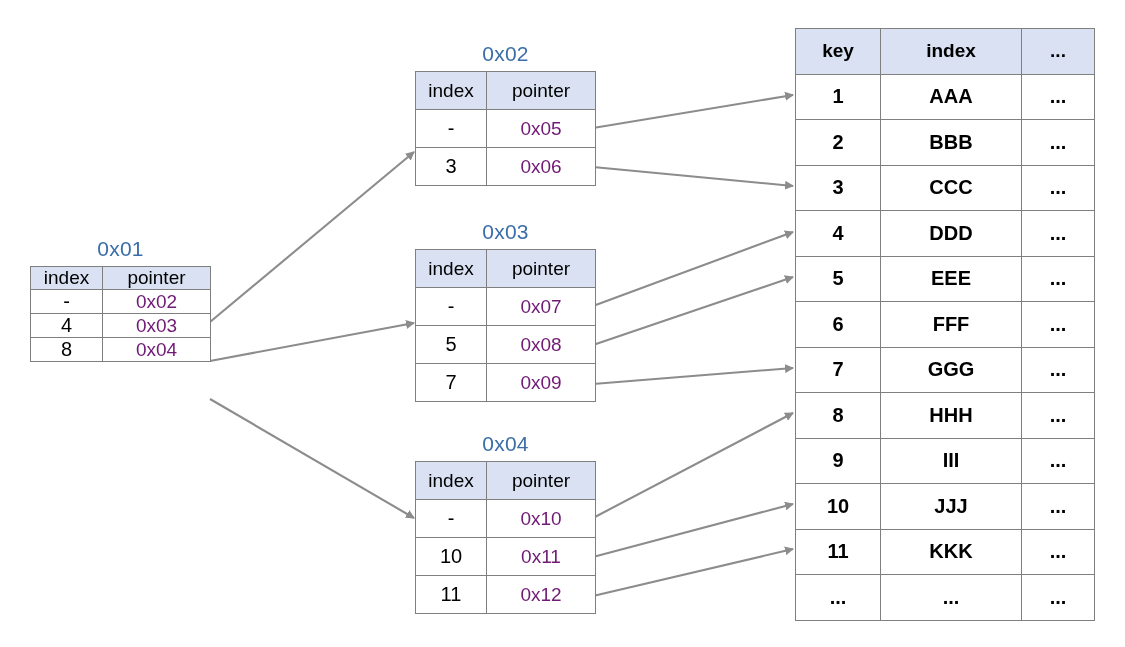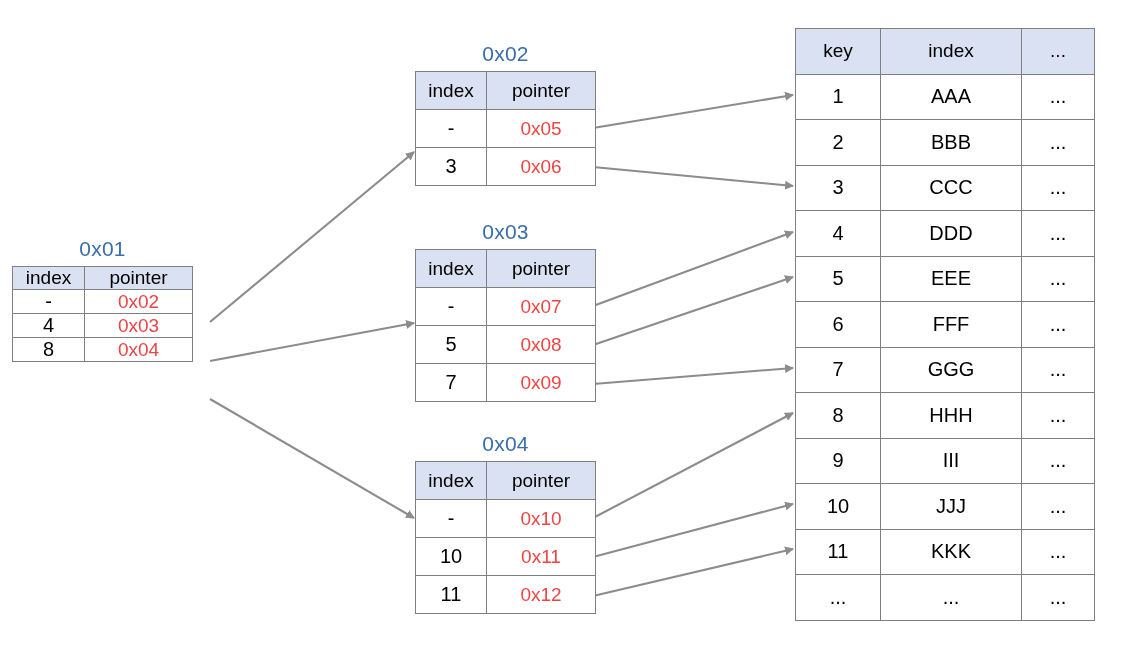--- a/index.html
+++ b/index.html
@@ -12,21 +12,21 @@
 
   .node{position:absolute;z-index:2;}
   .node-title{position:absolute;width:100%;text-align:center;
               color:#3B6EA8;font-size:21px;line-height:21px;top:-28px;
               letter-spacing:0.2px;}
 
   table.tbl{border-collapse:collapse;background:#ffffff;table-layout:fixed;}
   table.tbl td{border:1.6px solid #7F7F7F;text-align:center;
                font-size:20px;color:#000000;padding:0;}
   table.tbl td.hd{background:#D9E1F2;font-size:19px;}
-  table.tbl td.ptr{color:#ef4444;font-size:19px;}
+  table.tbl td.ptr{color:#701a75;font-size:19px;}
   table.tbl td.key{font-size:20px;}
 
   
   .inode td{height:37px;}
   .inode td.c-index{width:70px;}
   .inode td.c-pointer{width:108px;}
 
   
   .rootnode td.c-index{width:71px;}
   .rootnode td.c-pointer{width:107px;}
@@ -59,21 +59,21 @@
       <line x1="593" y1="306" x2="793" y2="232"></line>
       <line x1="593" y1="345" x2="793" y2="277"></line>
       <line x1="593" y1="384" x2="793" y2="368"></line>
 
       <line x1="593" y1="518" x2="793" y2="413"></line>
       <line x1="593" y1="557" x2="793" y2="504"></line>
       <line x1="593" y1="596" x2="793" y2="549"></line>
     </g>
   </svg>
 
-  <div class="node" style="left:12px;top:266px;">
+  <div class="node" style="left:30px;top:266px;">
     <div class="node-title">0x01</div>
     <table class="tbl rootnode">
       <tbody>
           <tr>
         <td class="hd c-index">index</td>
         <td class="hd c-pointer">pointer</td>
       </tr>
       <tr>
         <td class="c-index">-</td>
         <td class="ptr c-pointer">0x02</td>
@@ -151,21 +151,21 @@
         <td class="ptr c-pointer">0x11</td>
       </tr>
       <tr>
         <td class="c-index">11</td>
         <td class="ptr c-pointer">0x12</td>
       </tr>
     </tbody>
       </table>
   </div>
 
-  <div class="node" style="left:795px;top:28px;">
+  <div class="node" style="left:795px;top:28px;font-weight:bold;">
     <table class="tbl dtable">
       <tbody>
           <tr>
         <td class="hd c-key">key</td>
         <td class="hd c-data">index</td>
         <td class="hd c-etc">...</td>
       </tr>
       <tr>
         <td class="key c-key">1</td>
         <td class="c-data">AAA</td>

